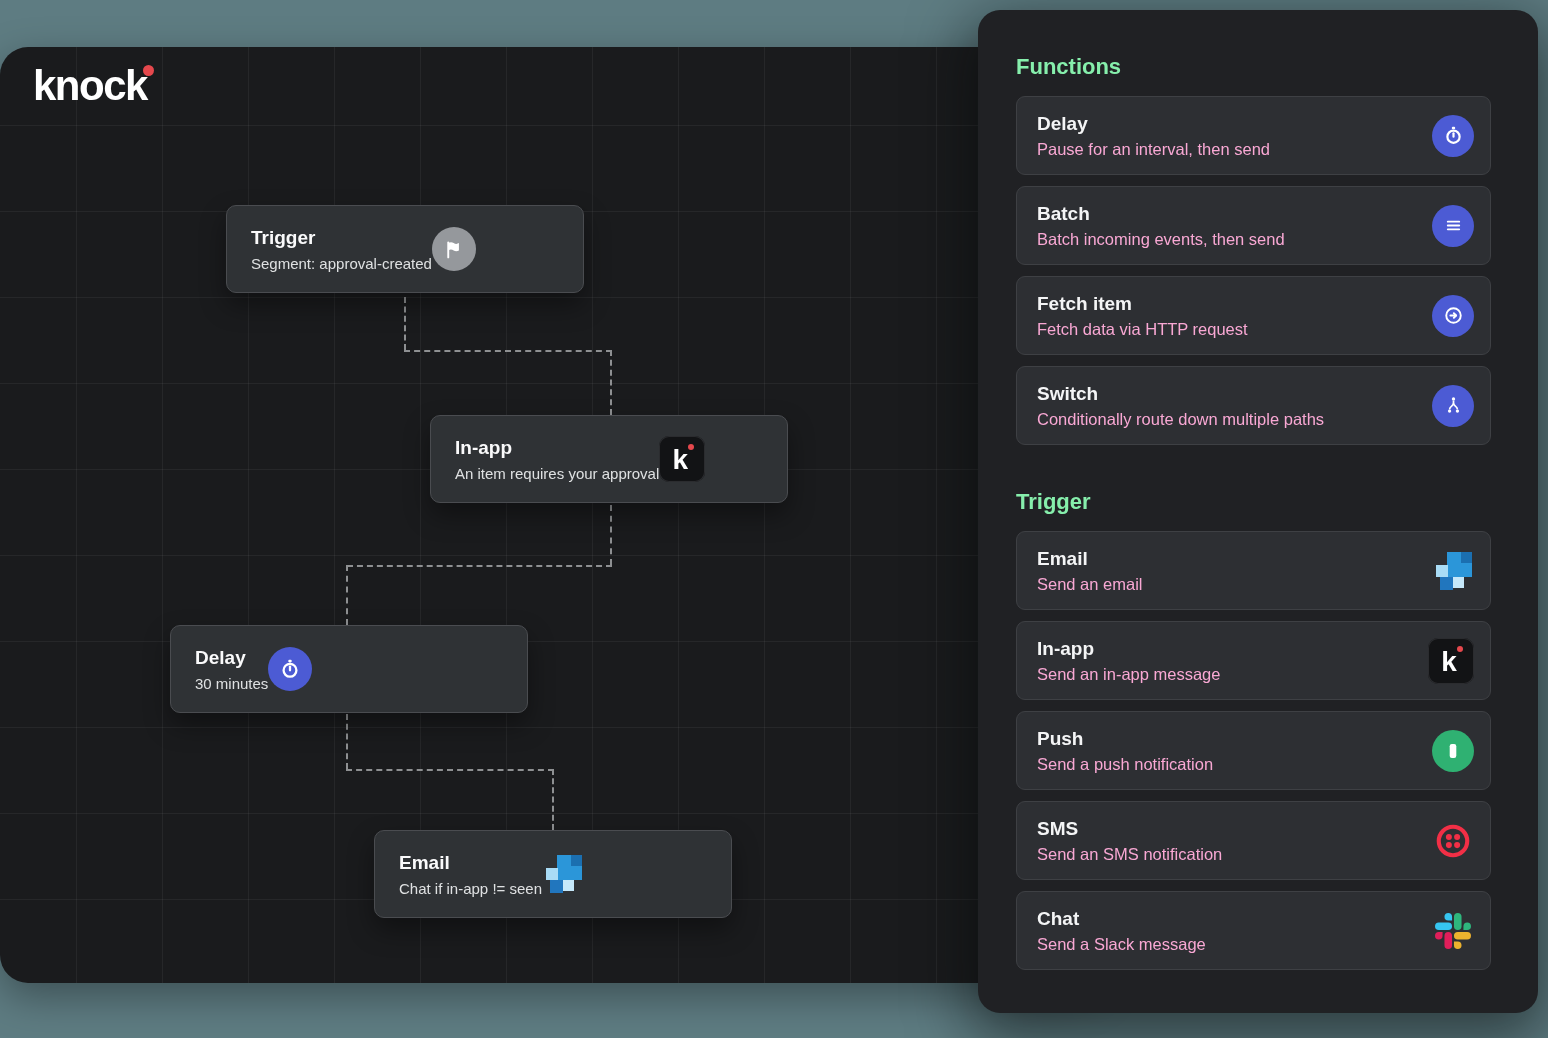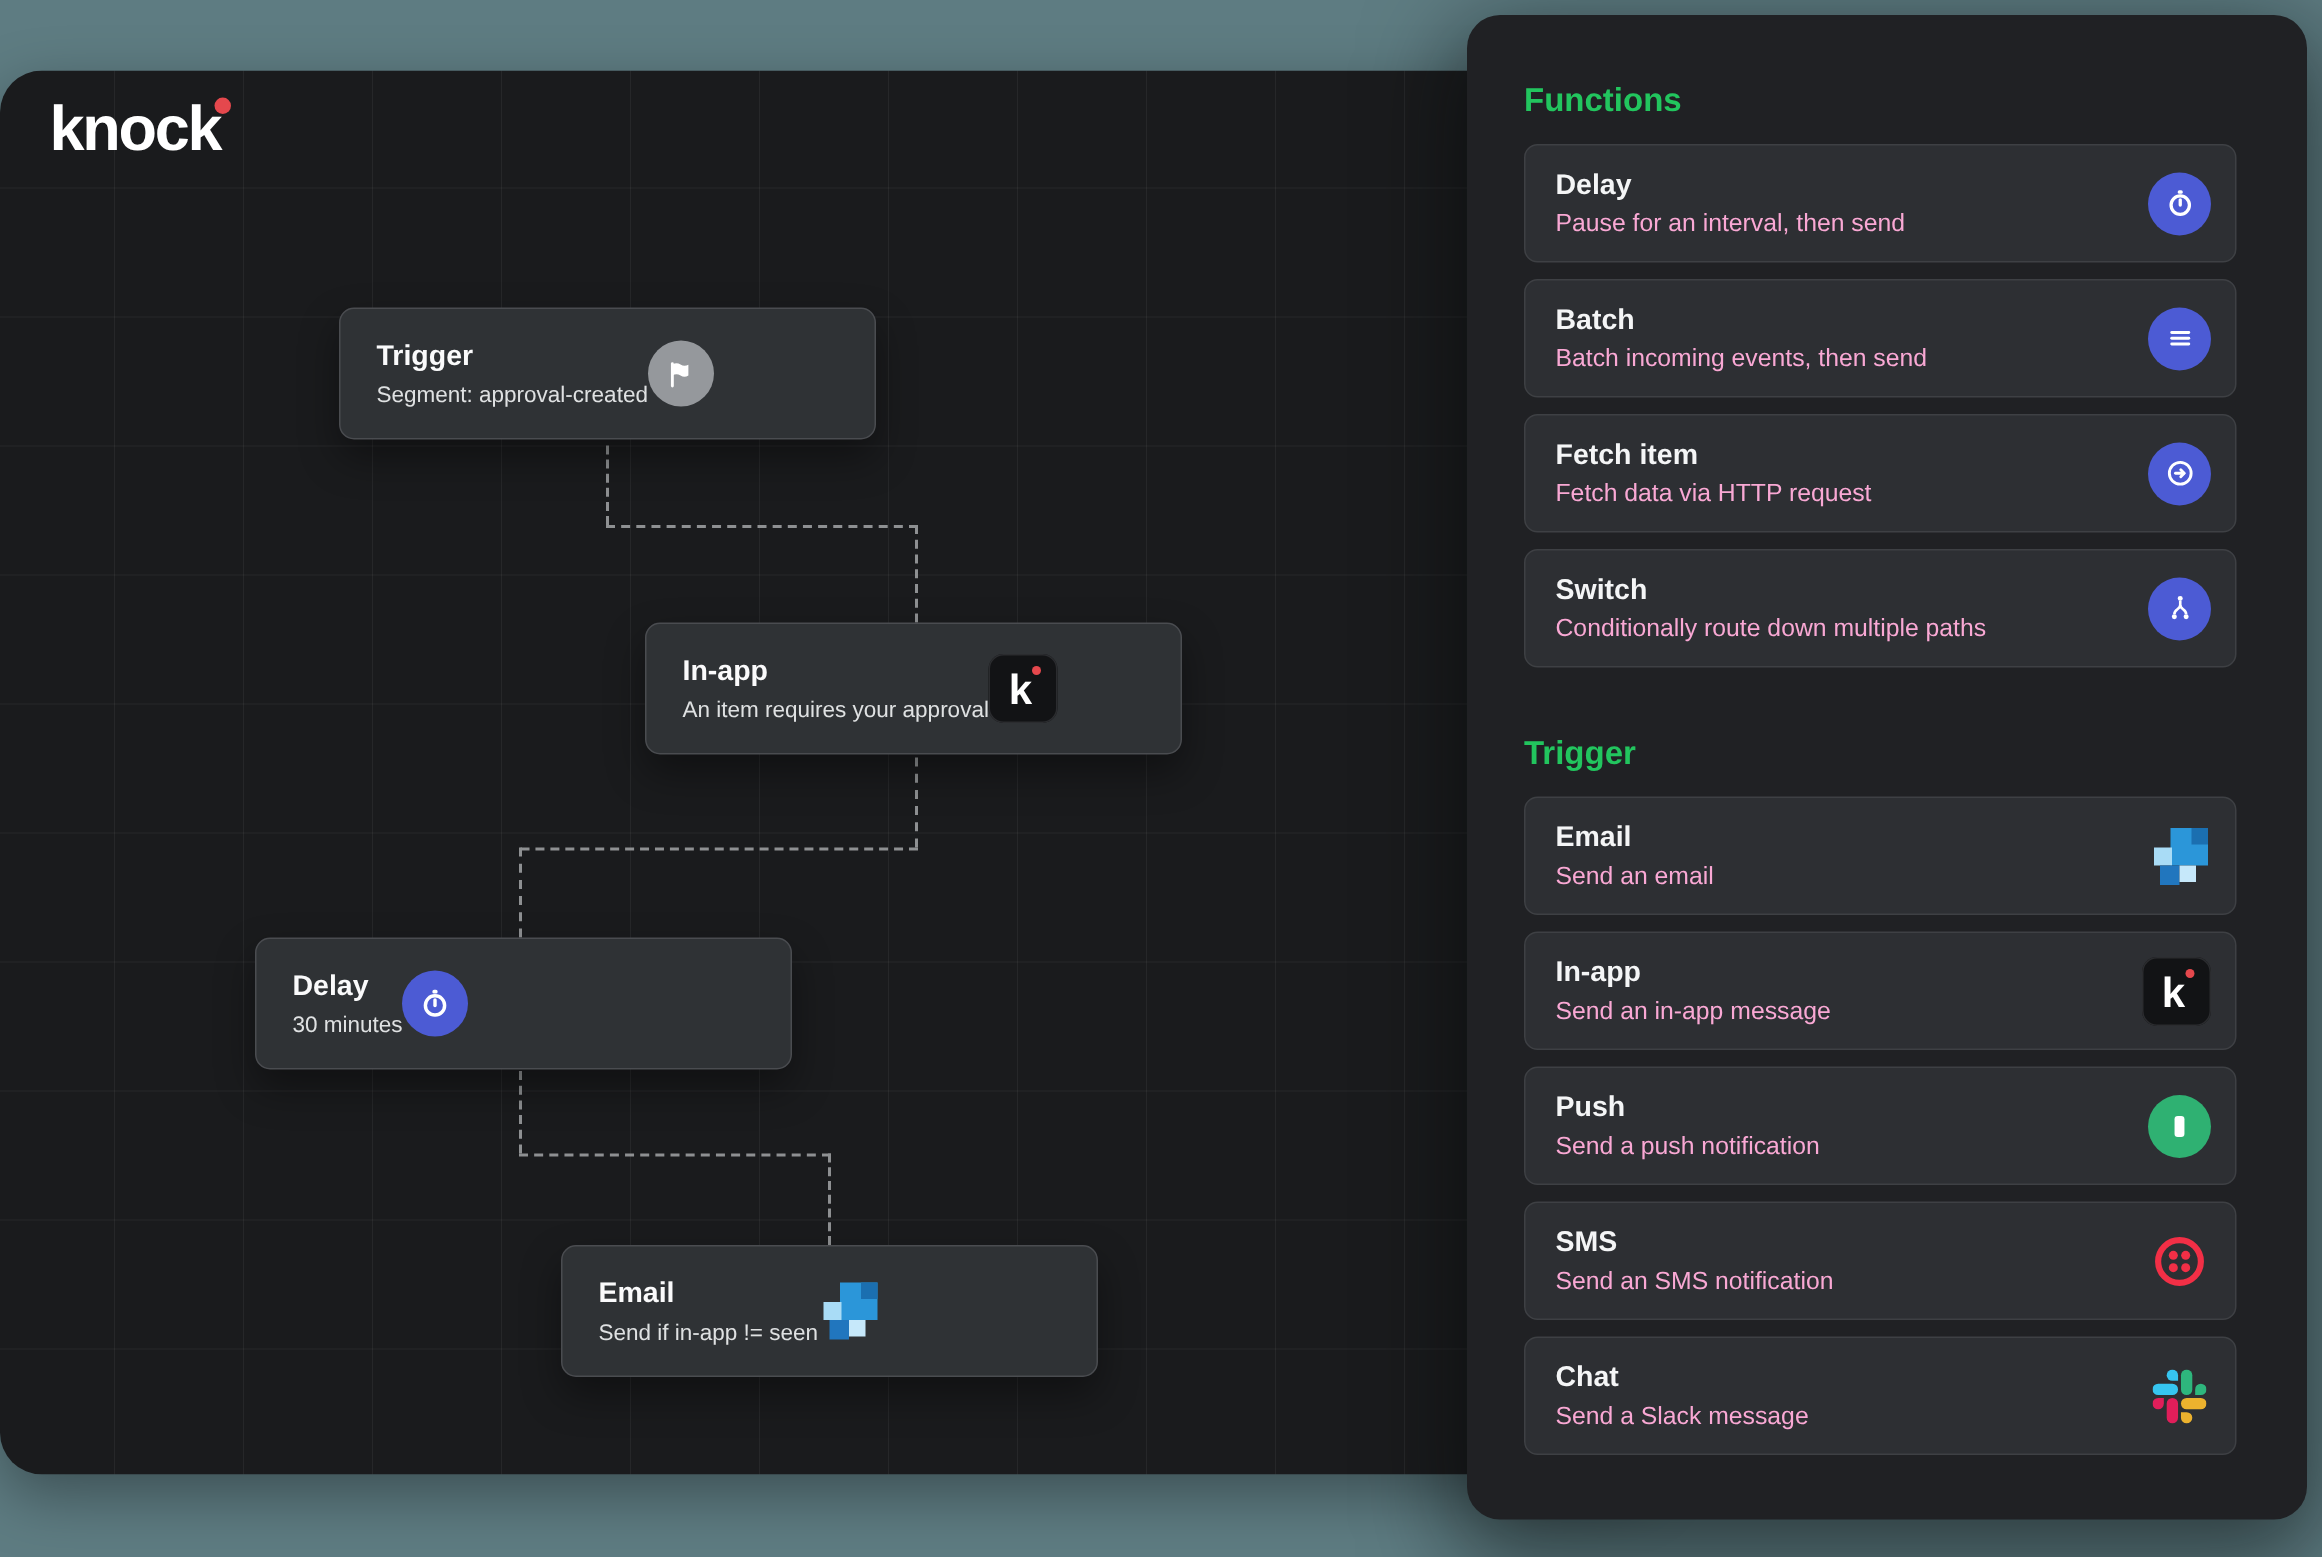--- a/index.html
+++ b/index.html
@@ -96,21 +96,21 @@
   .c3c { left:552px; top:722px; height:61px; }
 
   
   .panel {
     position:absolute; left:978px; top:10px; width:560px; height:1003px;
     background:#202124; border-radius:22px;
     box-shadow:0 18px 60px 8px rgba(5,10,10,0.55);
     padding:44px 47px 0 38px;
   }
   .panel h2 {
-    color:#22c55e; font-size:22px; font-weight:700; line-height:26px;
+    color:#86efac; font-size:22px; font-weight:700; line-height:26px;
     margin-bottom:16px;
   }
   .panel h2.second { margin-top:44px; }
 
   .card {
     width:100%; height:79px; margin-bottom:11px;
     background:#2D2F33; border:1px solid #3E4044; border-radius:9px;
     display:flex; align-items:center; justify-content:space-between;
     padding:0 16px 0 20px; cursor:grab;
   }
@@ -173,21 +173,21 @@
         <rect x="10.1" y="2" width="3.8" height="2.8" rx="1.2" fill="#fff"></rect>
         <circle cx="12" cy="13.4" r="7" fill="none" stroke="#fff" stroke-width="2.5"></circle>
         <path d="M12 13.4V9.4" stroke="#fff" stroke-width="2.5" stroke-linecap="round"></path>
       </svg>
     </div>
   </div>
 
   <div class="node node-email">
     <div>
       <div class="node-title">Email</div>
-      <div class="node-subtitle">Send if in-app != seen</div>
+      <div class="node-subtitle">Chat if in-app != seen</div>
     </div>
     <div class="email-squares">
       <div class="sq sq-big"></div>
         <div class="sq sq-dark"></div>
         <div class="sq sq-light"></div>
       <div class="sq sq-mid"></div>
         <div class="sq sq-pale"></div>
     </div>
   </div>
 </div>

